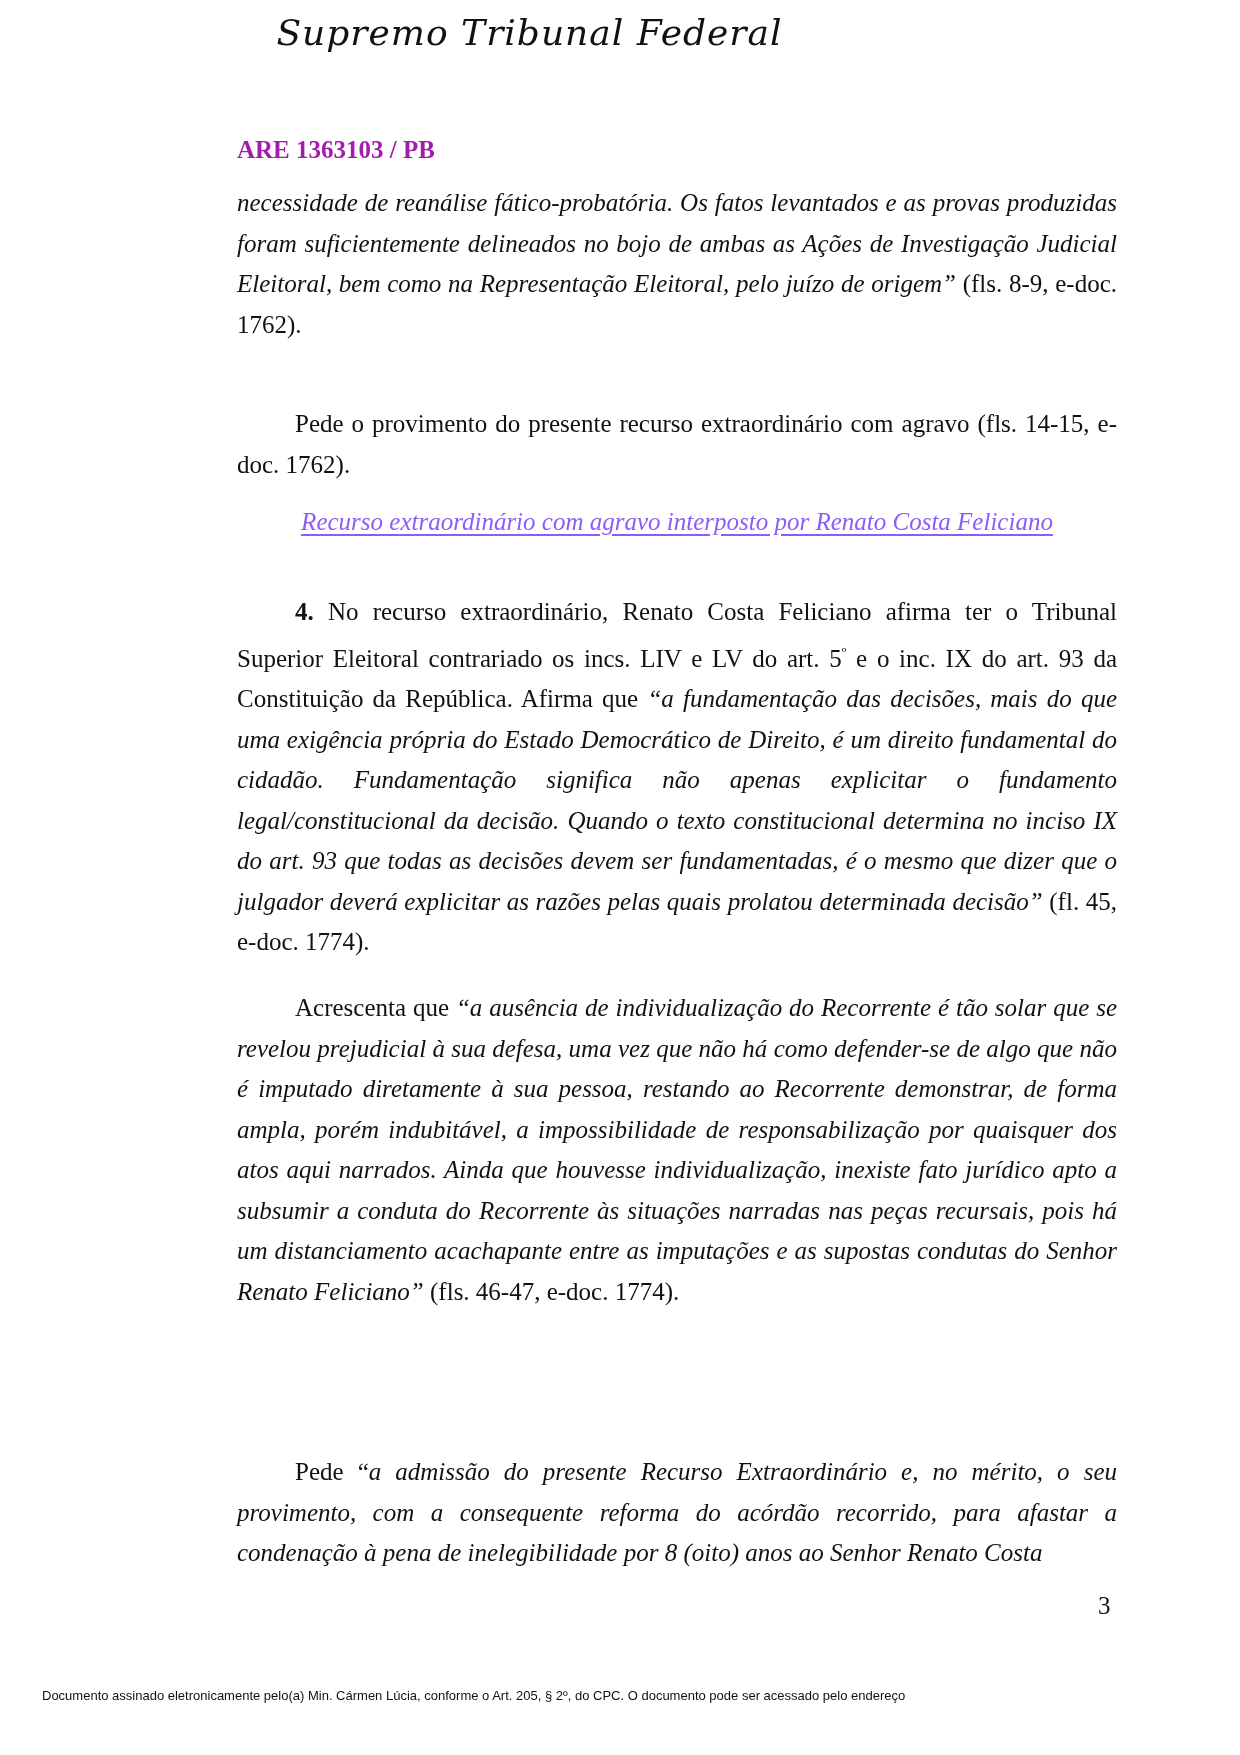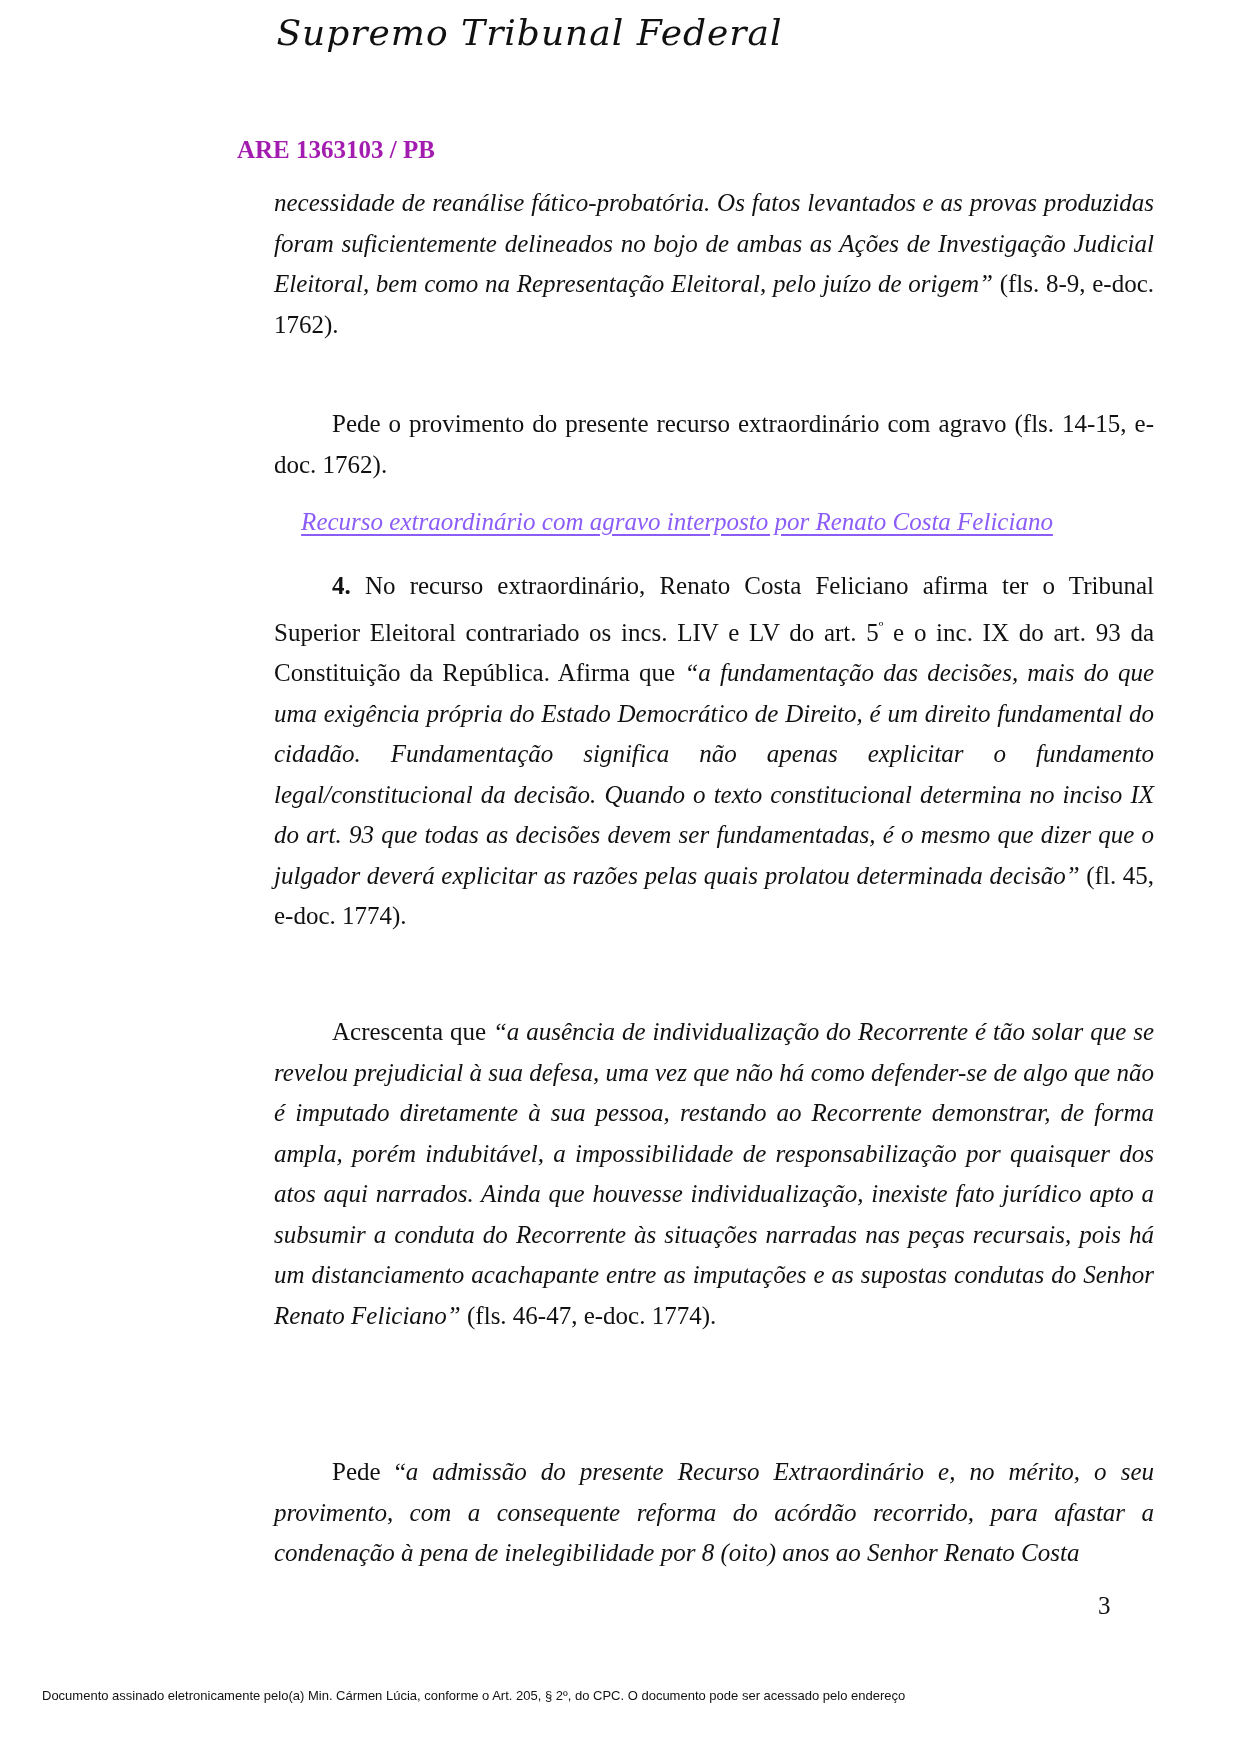--- a/index.html
+++ b/index.html
@@ -9,21 +9,21 @@
     font-family: "DejaVu Serif", serif; font-style: italic; font-size: 36px;
     letter-spacing: 1px; color: #111;
   }
   .case-id {
     position: absolute; top: 136px; left: 237px;
     font-family: "Liberation Serif", serif; font-weight: bold; font-size: 25px; color: #a21caf;
   }
   .body-text {
     position: absolute; left: 237px; width: 880px;
     font-family: "Liberation Serif", serif; font-size: 25px; line-height: 40.5px;
-    text-align: justify; color: #111; margin-left: 37px;
+    text-align: justify; color: #111;
   }
   .body-text p { margin: 0; }
   .indent { text-indent: 58px; }
   em { font-style: italic; }
   .section-heading {
     position: absolute; left: 237px; width: 880px; text-align: center;
     font-family: "Liberation Serif", serif; font-style: italic; font-size: 25px;
     text-decoration: underline; text-underline-offset: 4px; color: #8b5cf6;
   }
   .page-number {
@@ -46,25 +46,25 @@
 <div class="body-text" style="top:183px;">
   <p><em>necessidade de reanálise fático-probatória. Os fatos levantados e as provas produzidas foram suficientemente delineados no bojo de ambas as Ações de Investigação Judicial Eleitoral, bem como na Representação Eleitoral, pelo juízo de origem”</em><span> (fls. 8-9, e-doc. 1762).</span></p>
 </div>
 
 <div class="body-text" style="top:404px;">
   <p class="indent">Pede o provimento do presente recurso extraordinário com agravo (fls. 14-15, e-doc. 1762).</p>
 </div>
 
 <div class="section-heading" style="top:508px;">Recurso extraordinário com agravo interposto por Renato Costa Feliciano</div>
 
-<div class="body-text" style="top:566px;">
+<div class="body-text" style="top:592px;">
   <p class="indent"><b>4.</b><span> No recurso extraordinário, Renato Costa Feliciano afirma ter o Tribunal Superior Eleitoral contrariado os incs. LIV e LV do art. 5</span><sup style="font-size:15px;">º</sup><span> e o inc. IX do art. 93 da Constituição da República. Afirma que </span><em>“a fundamentação das decisões, mais do que uma exigência própria do Estado Democrático de Direito, é um direito fundamental do cidadão. Fundamentação significa não apenas explicitar o fundamento legal/constitucional da decisão. Quando o texto constitucional determina no inciso IX do art. 93 que todas as decisões devem ser fundamentadas, é o mesmo que dizer que o julgador deverá explicitar as razões pelas quais prolatou determinada decisão”</em><span> (fl. 45, e-doc. 1774).</span></p>
 </div>
 
-<div class="body-text" style="top:1012px;">
+<div class="body-text" style="top:988px;">
   <p class="indent"><span>Acrescenta que </span><em>“a ausência de individualização do Recorrente é tão solar que se revelou prejudicial à sua defesa, uma vez que não há como defender-se de algo que não é imputado diretamente à sua pessoa, restando ao Recorrente demonstrar, de forma ampla, porém indubitável, a impossibilidade de responsabilização por quaisquer dos atos aqui narrados. Ainda que houvesse individualização, inexiste fato jurídico apto a subsumir a conduta do Recorrente às situações narradas nas peças recursais, pois há um distanciamento acachapante entre as imputações e as supostas condutas do Senhor Renato Feliciano”</em><span> (fls. 46-47, e-doc. 1774).</span></p>
 </div>
 
 <div class="body-text" style="top:1452px;">
   <p class="indent"><span>Pede “</span><em>a admissão do presente Recurso Extraordinário e, no mérito, o seu provimento, com a consequente reforma do acórdão recorrido, para afastar a condenação à pena de inelegibilidade por 8 (oito) anos ao Senhor Renato Costa</em></p>
 </div>
 
 <div class="page-number">3</div>
 
 <div class="footer">

